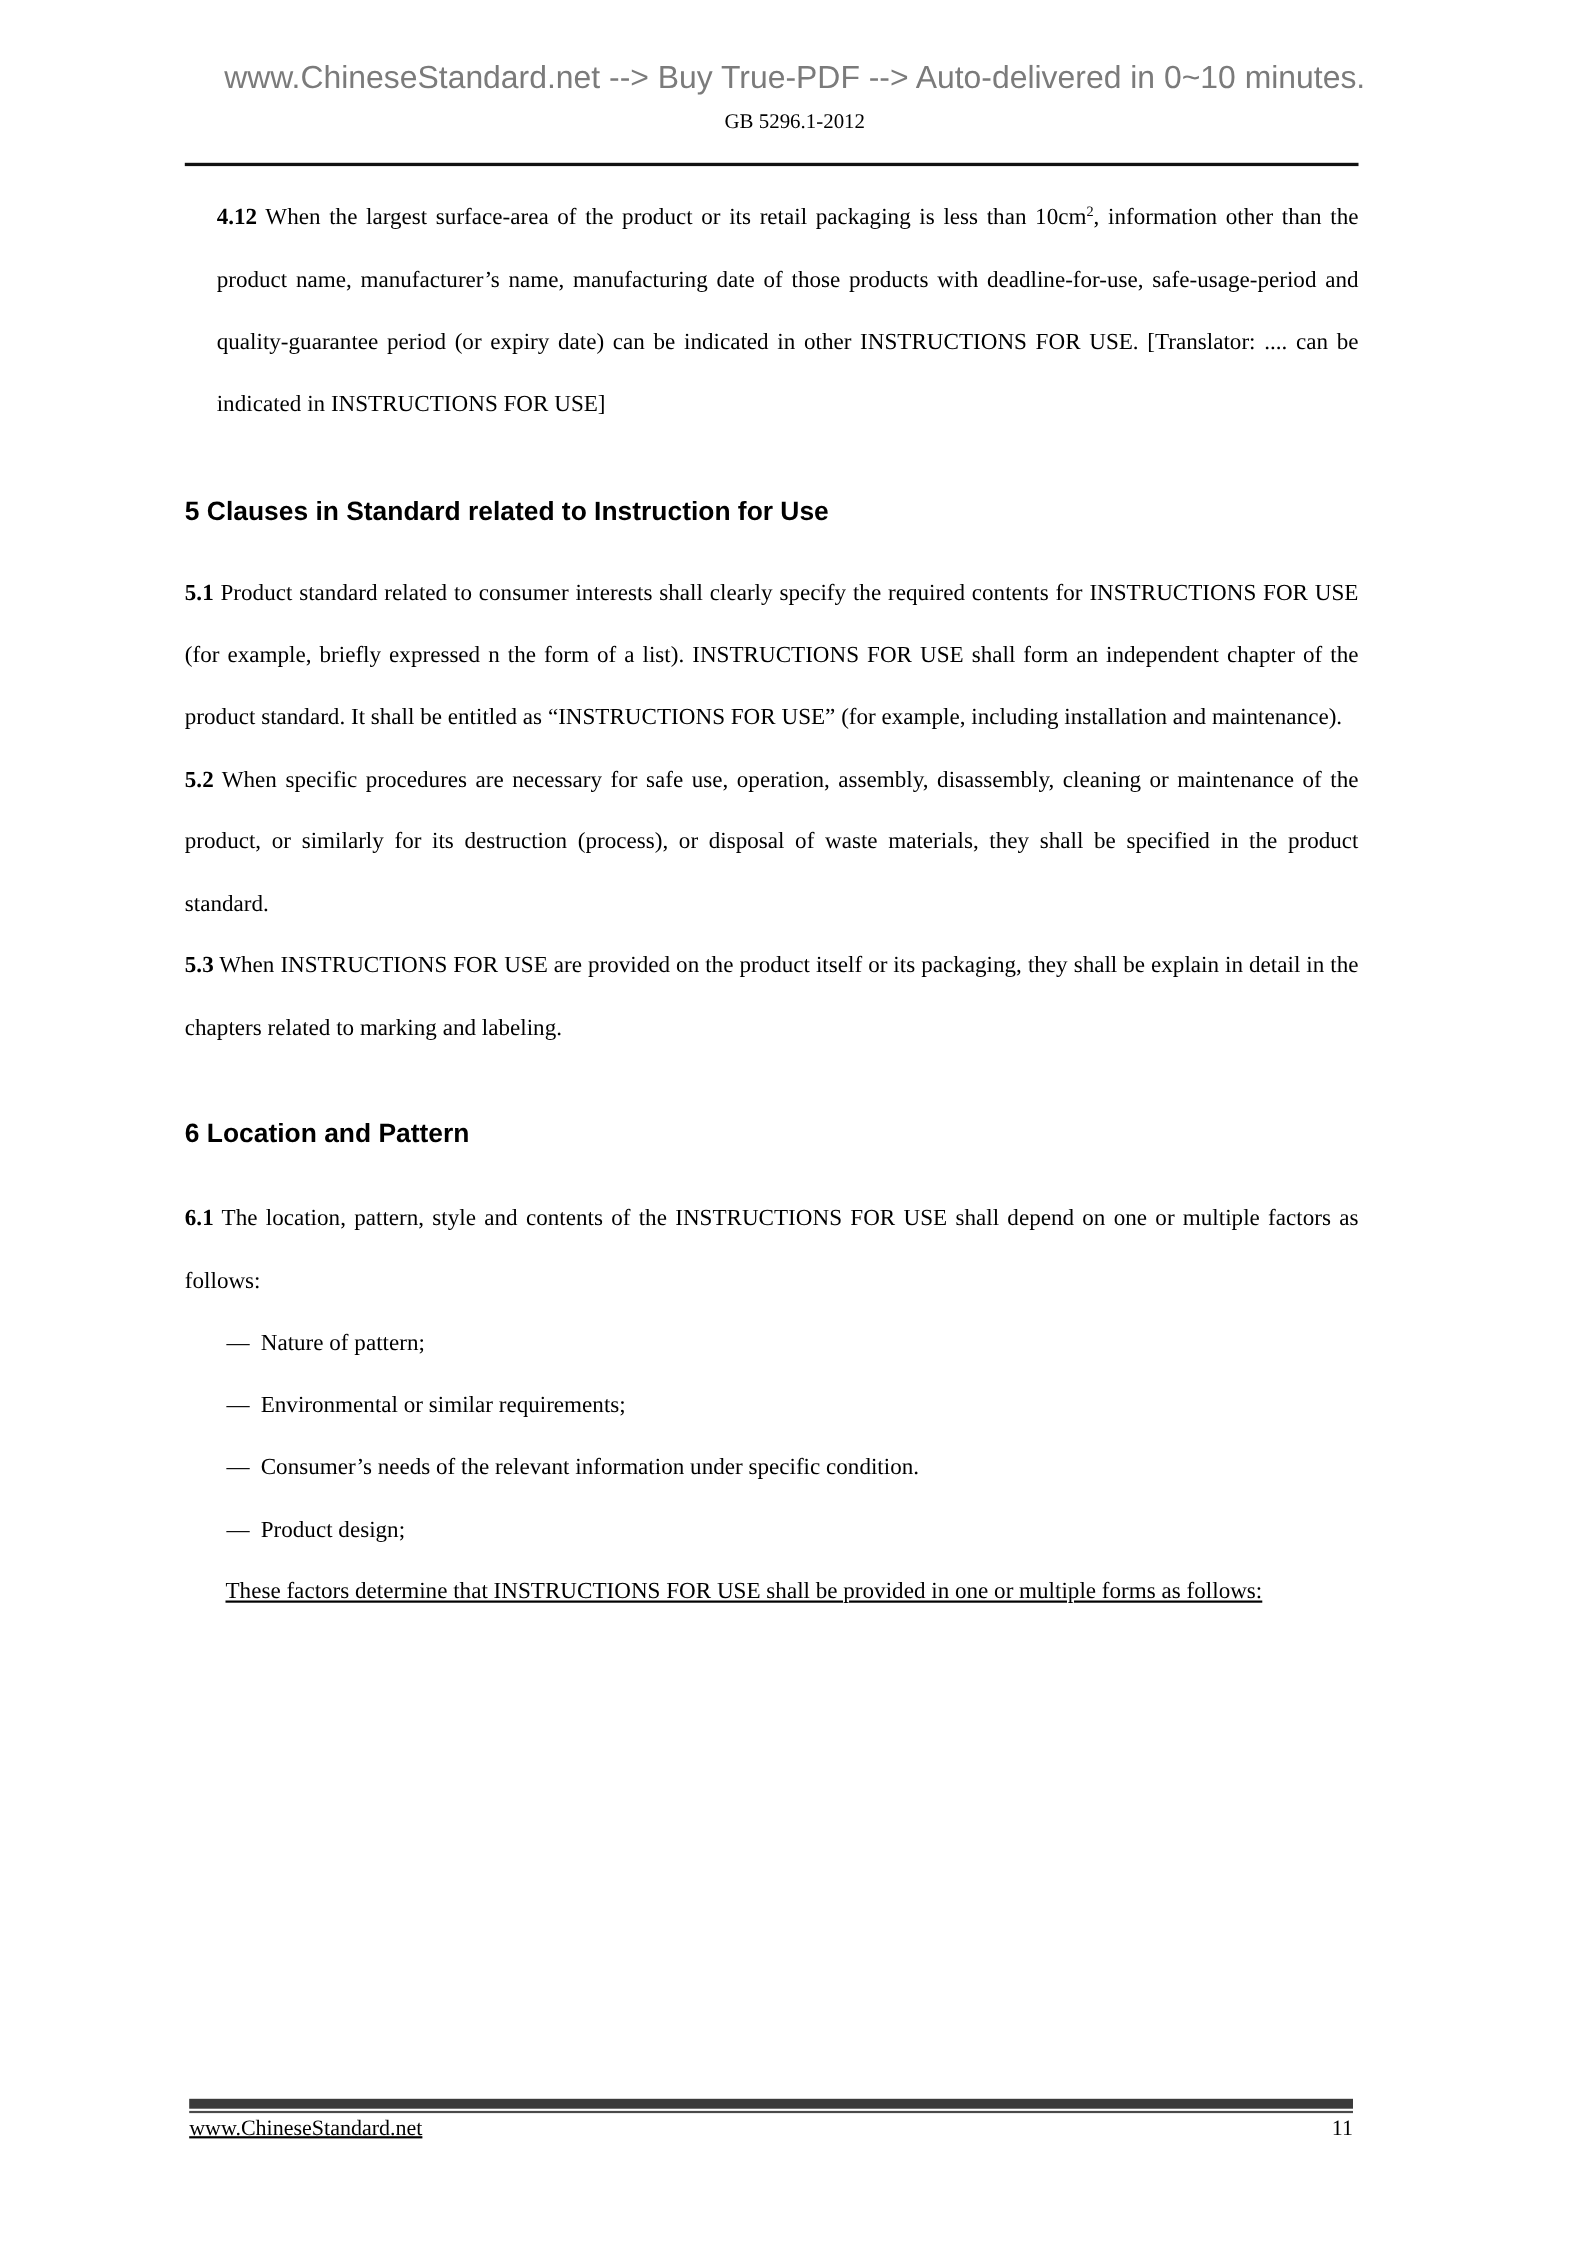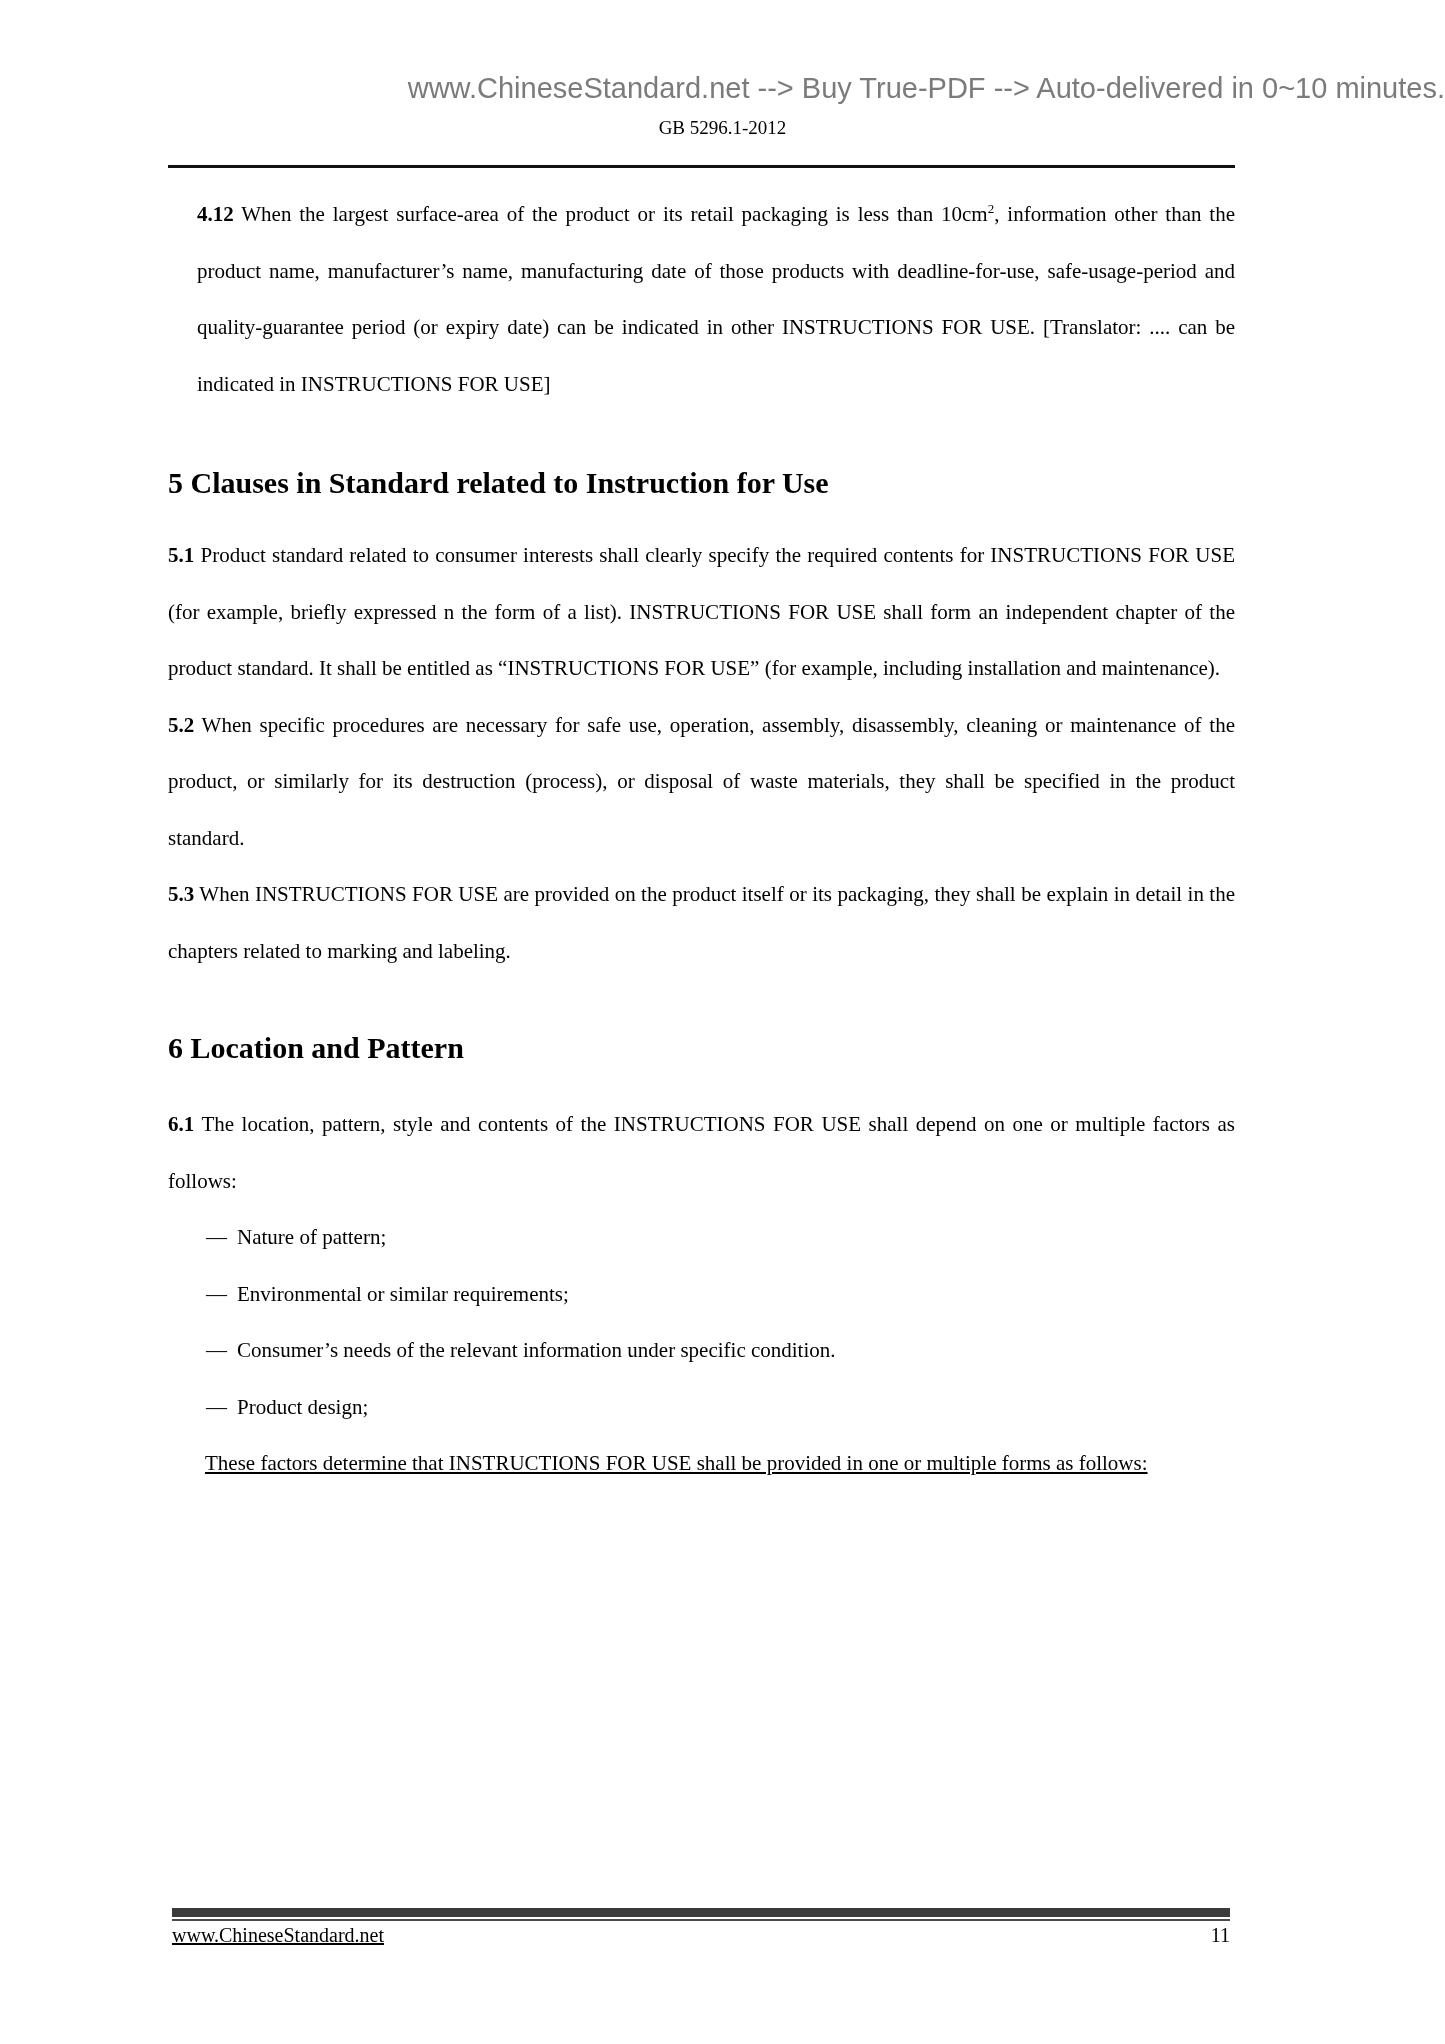--- a/index.html
+++ b/index.html
@@ -10,27 +10,26 @@
   .page {
     position: relative;
     width: 1445px;
     height: 2044px;
     background: #ffffff;
     overflow: hidden;
     font-family: "Liberation Serif", serif;
     color: #000000;
   }
   .promo {
-    padding-top: 40px;
-    text-align: right;
+    padding-top: 55px;
+    text-align: center;
     font-family: "Liberation Sans", sans-serif;
     font-size: 29px;
     line-height: 33px;
     color: #7b7b7b;
-    margin-top: 32px;
   }
   .doccode {
     margin-top: 12px;
     text-align: center;
     font-size: 19px;
     line-height: 22px;
     color: #000000;
   }
   .content {
     margin-left: 168px;
@@ -53,23 +52,23 @@
   .num {
     font-weight: bold;
   }
   sup {
     font-size: 0.62em;
     line-height: 0;
     vertical-align: super;
   }
   h2.sec {
     margin: 49px 0 22px 0;
-    font-family: Liberation Serif, serif;
+    font-family: Liberation Sans, sans-serif;
     font-weight: bold;
-    font-size: 30px;
+    font-size: 24px;
     line-height: 44px;
     color: #000000;
   }
   h2.sec.sec6 {
     margin-top: 47px;
     margin-bottom: 26px;
   }
   .li {
     padding-left: 38px;
     font-size: 21px;

